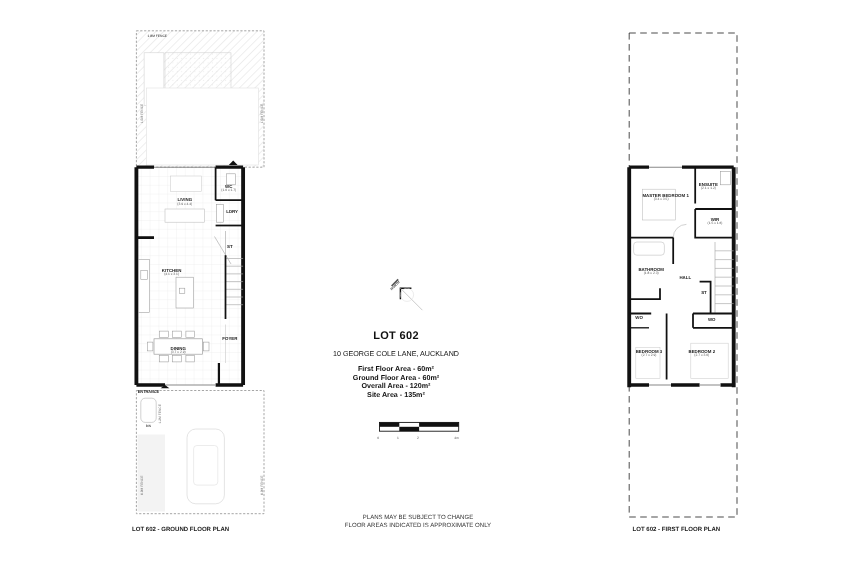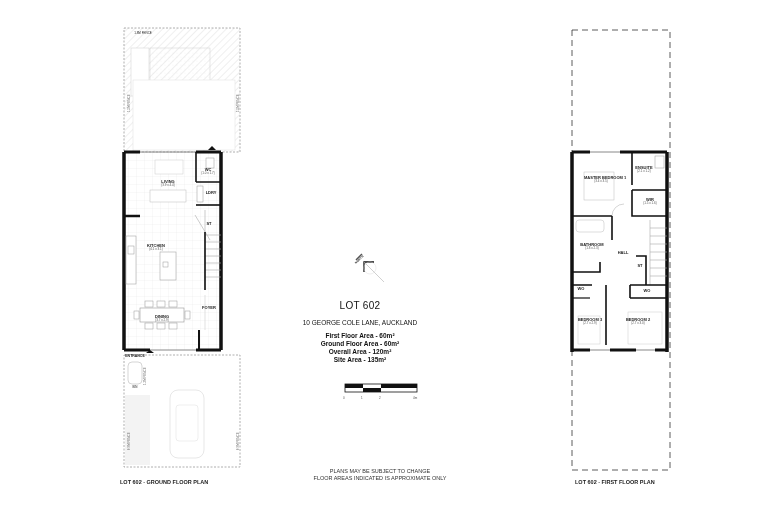--- a/index.html
+++ b/index.html
@@ -3,21 +3,21 @@
 <meta charset="utf-8">
 <style>
   * { box-sizing: border-box; margin: 0; padding: 0; }
   html, body { width: 768px; height: 512px; background: #ffffff; overflow: hidden; }
   body { position: relative; font-family: "Liberation Sans", sans-serif; color: #111; }
   .svgwrap { position: absolute; left: 0; top: 0; width: 768px; height: 512px; }
   .lbl { position: absolute; font-size: 4px; font-weight: bold; text-align: center; color: #222; white-space: nowrap; line-height: 1; }
   .lbl small { display: block; font-weight: normal; font-size: 3px; color: #555; }
   .plan-title { position: absolute; font-size: 5.5px; font-weight: bold; color: #222; white-space: nowrap; }
   .center-block { position: absolute; left: 290px; top: 300px; width: 140px; text-align: center; }
-  .lot-title { font-size: 10px; font-weight: normal; letter-spacing: 0.3px; }
+  .lot-title { font-size: 10px; font-weight: bold; letter-spacing: 0.3px; }
   .address { font-size: 6.5px; margin-top: 8px; }
   .areas { margin-top: 6px; font-size: 6.5px; font-weight: bold; line-height: 8px; }
   .disclaimer { position: absolute; left: 300px; top: 468px; width: 160px; text-align: center; font-size: 5.5px; line-height: 6.5px; color: #333; }
   .scale-ticks { position: absolute; left: 343px; top: 396px; width: 75px; height: 6px; font-size: 3px; color: #555; }
   .scale-ticks span { position: absolute; }
   .vlbl { position: absolute; font-size: 3px; color: #666; transform: rotate(-90deg); transform-origin: left top; white-space: nowrap; }
 </style>
 </head>
 <body>
 

